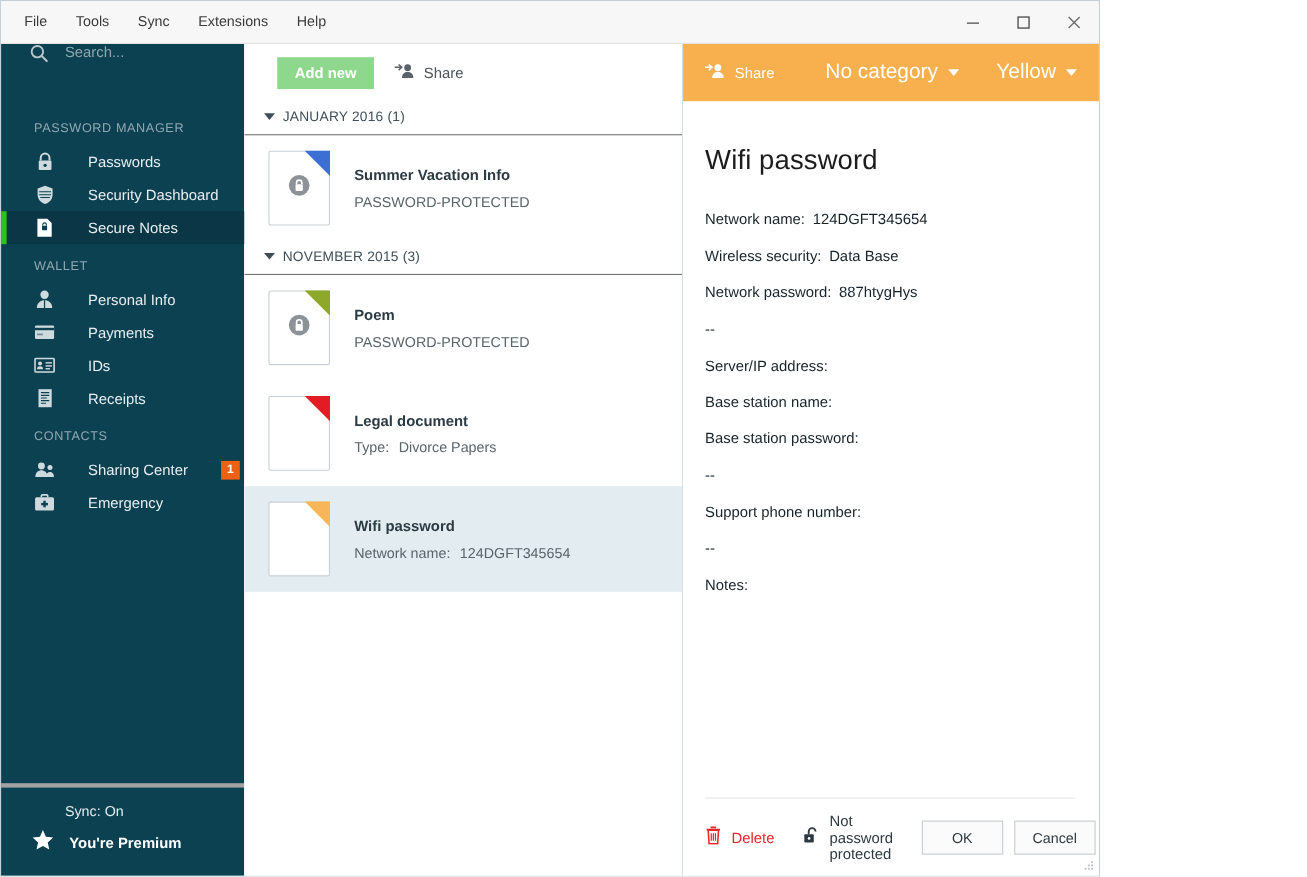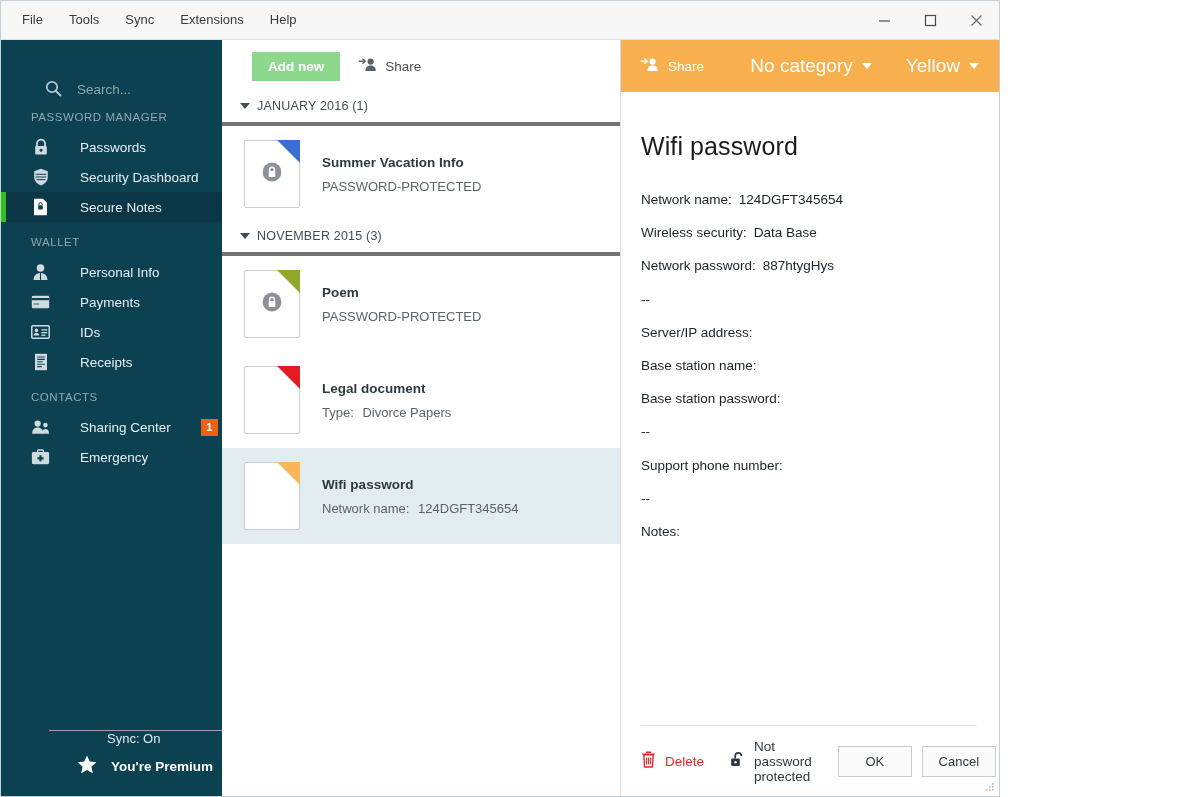--- a/index.html
+++ b/index.html
@@ -42,22 +42,22 @@
 
   
   .sidebar {
     width: 221px; min-width: 221px;
     background: #0c4152;
     display: flex; flex-direction: column;
     color: #d9e3e8;
   }
   .search-row {
     height: 57px; min-height: 57px;
-    display: flex; align-items: flex-end;
-    padding-left: 16px; gap: 15px; margin-left: 28px;
+    display: flex; align-items: flex-start;
+    padding-left: 26px; gap: 15px;
   }
   .search-icon { width: 17px; height: 17px; flex: none; }
   .search-input {
     background: transparent; border: 0; outline: 0;
     color: #cfd9de; font-size: 13.5px;
     font-family: "Liberation Sans", sans-serif;
     width: 140px;
   }
   .search-input::placeholder { color: #8fa6ae; }
 
@@ -83,23 +83,22 @@
   .nav-label { font-size: 13.5px; color: #e6eef1; white-space: nowrap; }
   .nav-badge {
     margin-left: auto; margin-right: 22px;
     background: #ee6112; color: #fff;
     font-size: 11px; font-weight: bold;
     min-width: 17px; height: 17px; line-height: 17px;
     text-align: center; padding: 0 3px;
   }
   .sidebar-spacer { flex: 1; }
   .sidebar-footer {
-    border-top: 1px solid #a3a3a3;
-    padding: 0 0 18px 0;
-    margin-left: 48px;
+    border-top: 4px solid #a3a3a3;
+    padding: 14px 0 18px 0;
   }
   .sync-row { font-size: 13px; color: #e1eaee; padding-left: 58px; padding-bottom: 9px; }
   .premium-row {
     display: flex; align-items: center; gap: 14px;
     padding-left: 28px; cursor: default;
   }
   .premium-label { font-size: 13.5px; font-weight: bold; color: #ffffff; }
 
   
   .listpanel {
@@ -122,21 +121,21 @@
   }
   .share-btn {
     display: flex; align-items: center; gap: 8px;
     font-size: 13.5px; color: #4b5257; cursor: default;
   }
   .group-header {
     display: flex; align-items: center; gap: 7px;
     padding: 7px 0 9px 18px;
     font-size: 12.5px; color: #3f4e57;
     letter-spacing: 0.2px;
-    border-bottom: 4px solid #737373;
+    border-bottom: 1px solid #737373;
     cursor: default;
   }
   .caret-down {
     width: 0; height: 0;
     border-left: 5px solid transparent;
     border-right: 5px solid transparent;
     border-top: 6px solid #3f4e57;
   }
   .note-list { flex: 1; overflow: hidden; }
   .note-item {

